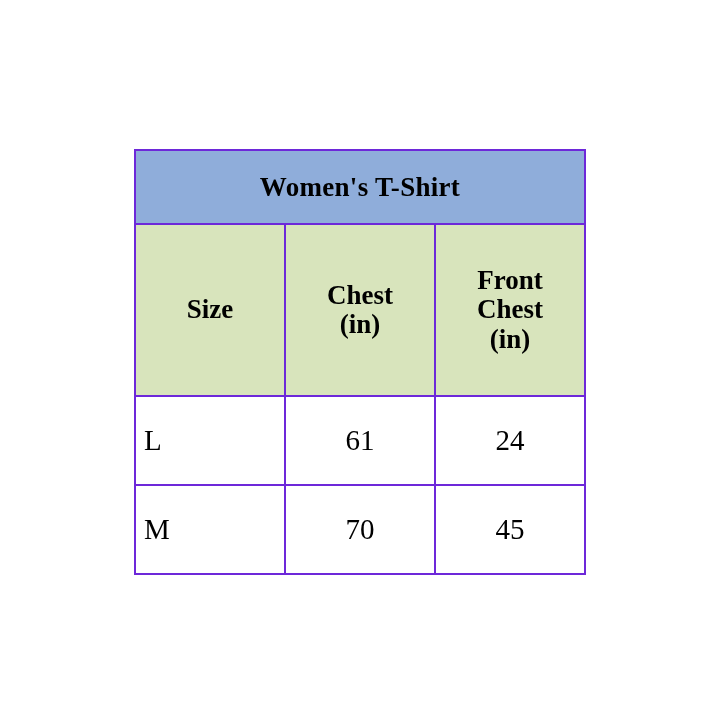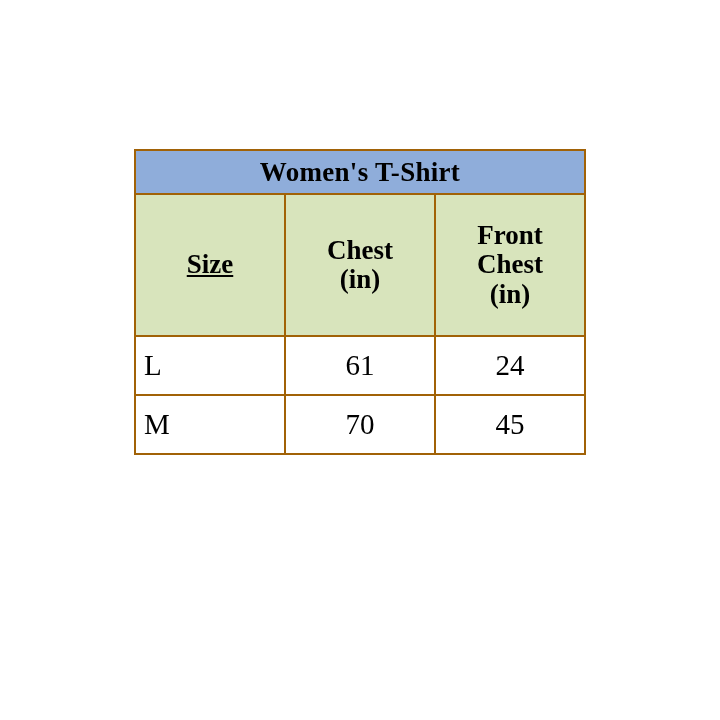--- a/index.html
+++ b/index.html
@@ -23,22 +23,22 @@
   }
 
   table.size-chart {
     border-collapse: collapse;
     width: 452px;
     table-layout: fixed;
   }
 
   table.size-chart td,
   table.size-chart th {
-    border: 2px solid #a16207;
-    padding: 0;
+    border: 2px solid #6d28d9;
+    padding: 15px;
     text-align: center;
     vertical-align: middle;
     color: #000000;
   }
 
   
   .chart-title {
     background: #8fadda;
     font-weight: bold;
     font-size: 27px;
@@ -50,21 +50,20 @@
   .chart-head td {
     background: #d8e4bc;
     font-weight: bold;
     font-size: 27px;
     line-height: 1.08;
     height: 140px;
   }
 
   .chart-head .head-size {
     width: 150px;
-    text-decoration: underline;
   }
   .chart-head .head-chest {
     width: 151px;
     margin-top: 8px;
   }
   .chart-head .head-front {
     width: 151px;
   }
 
   

